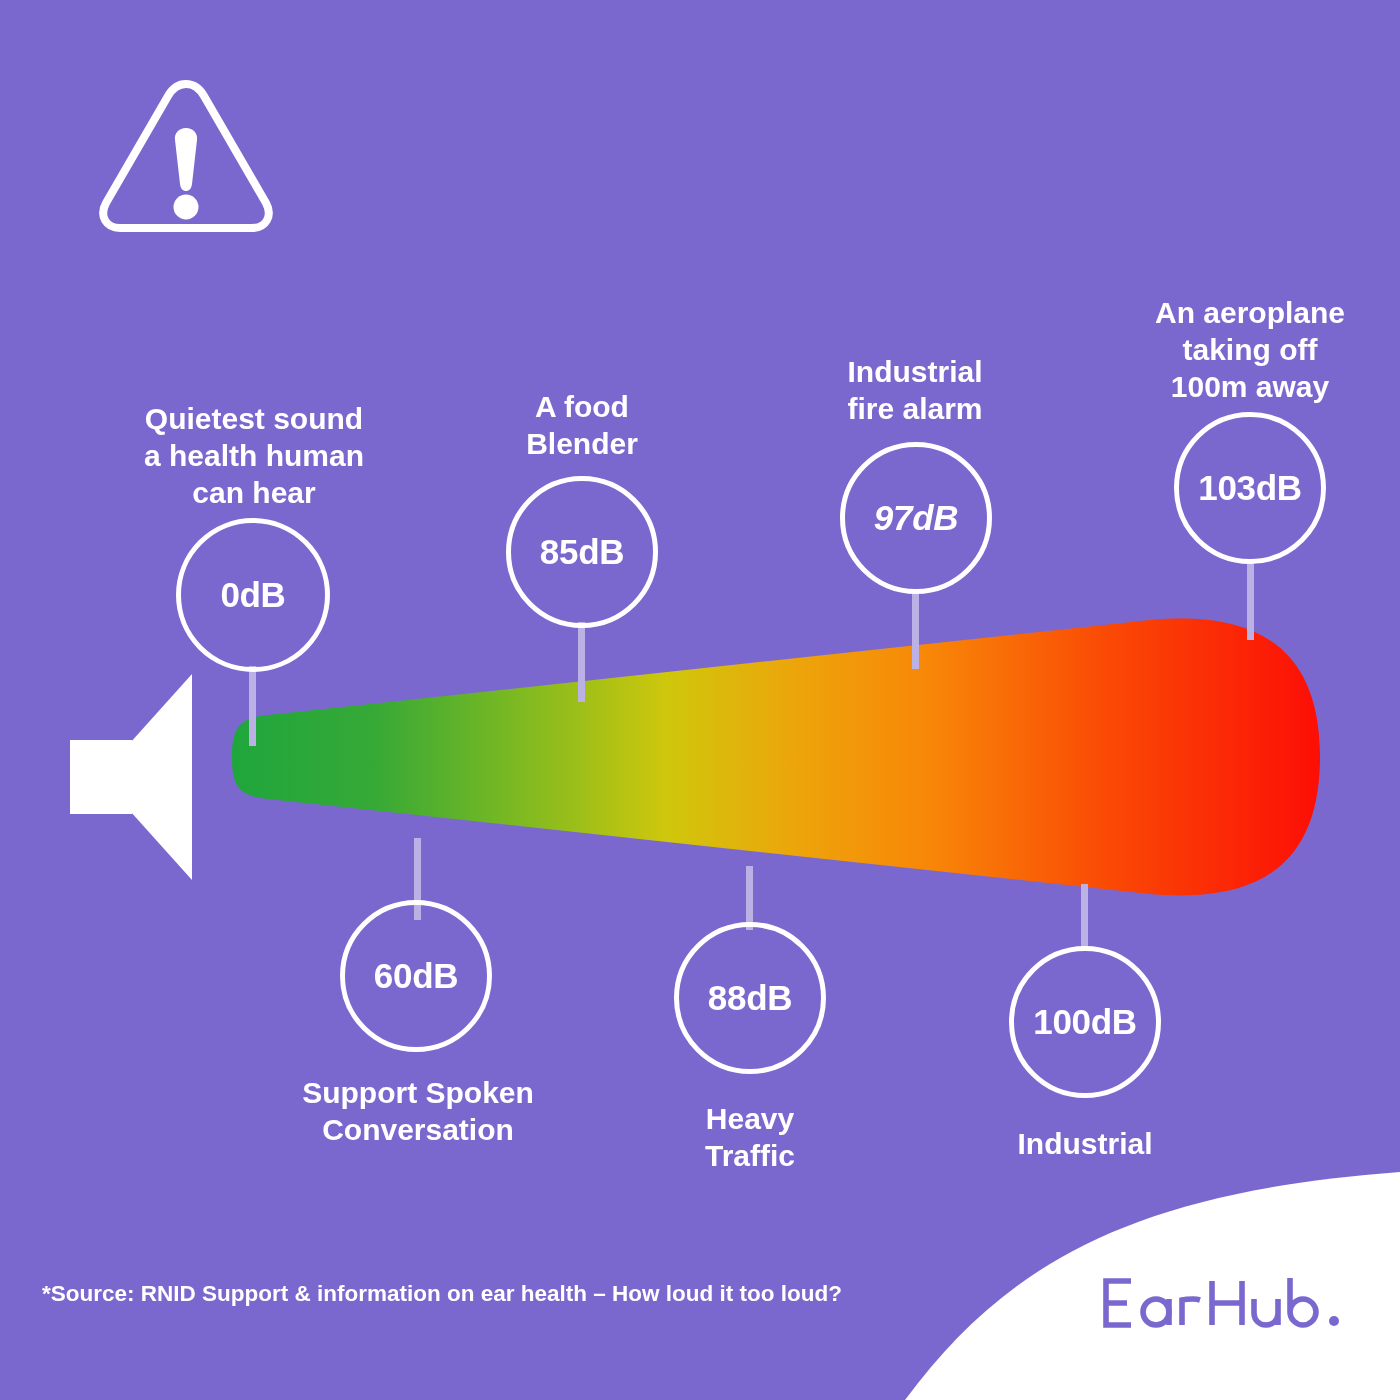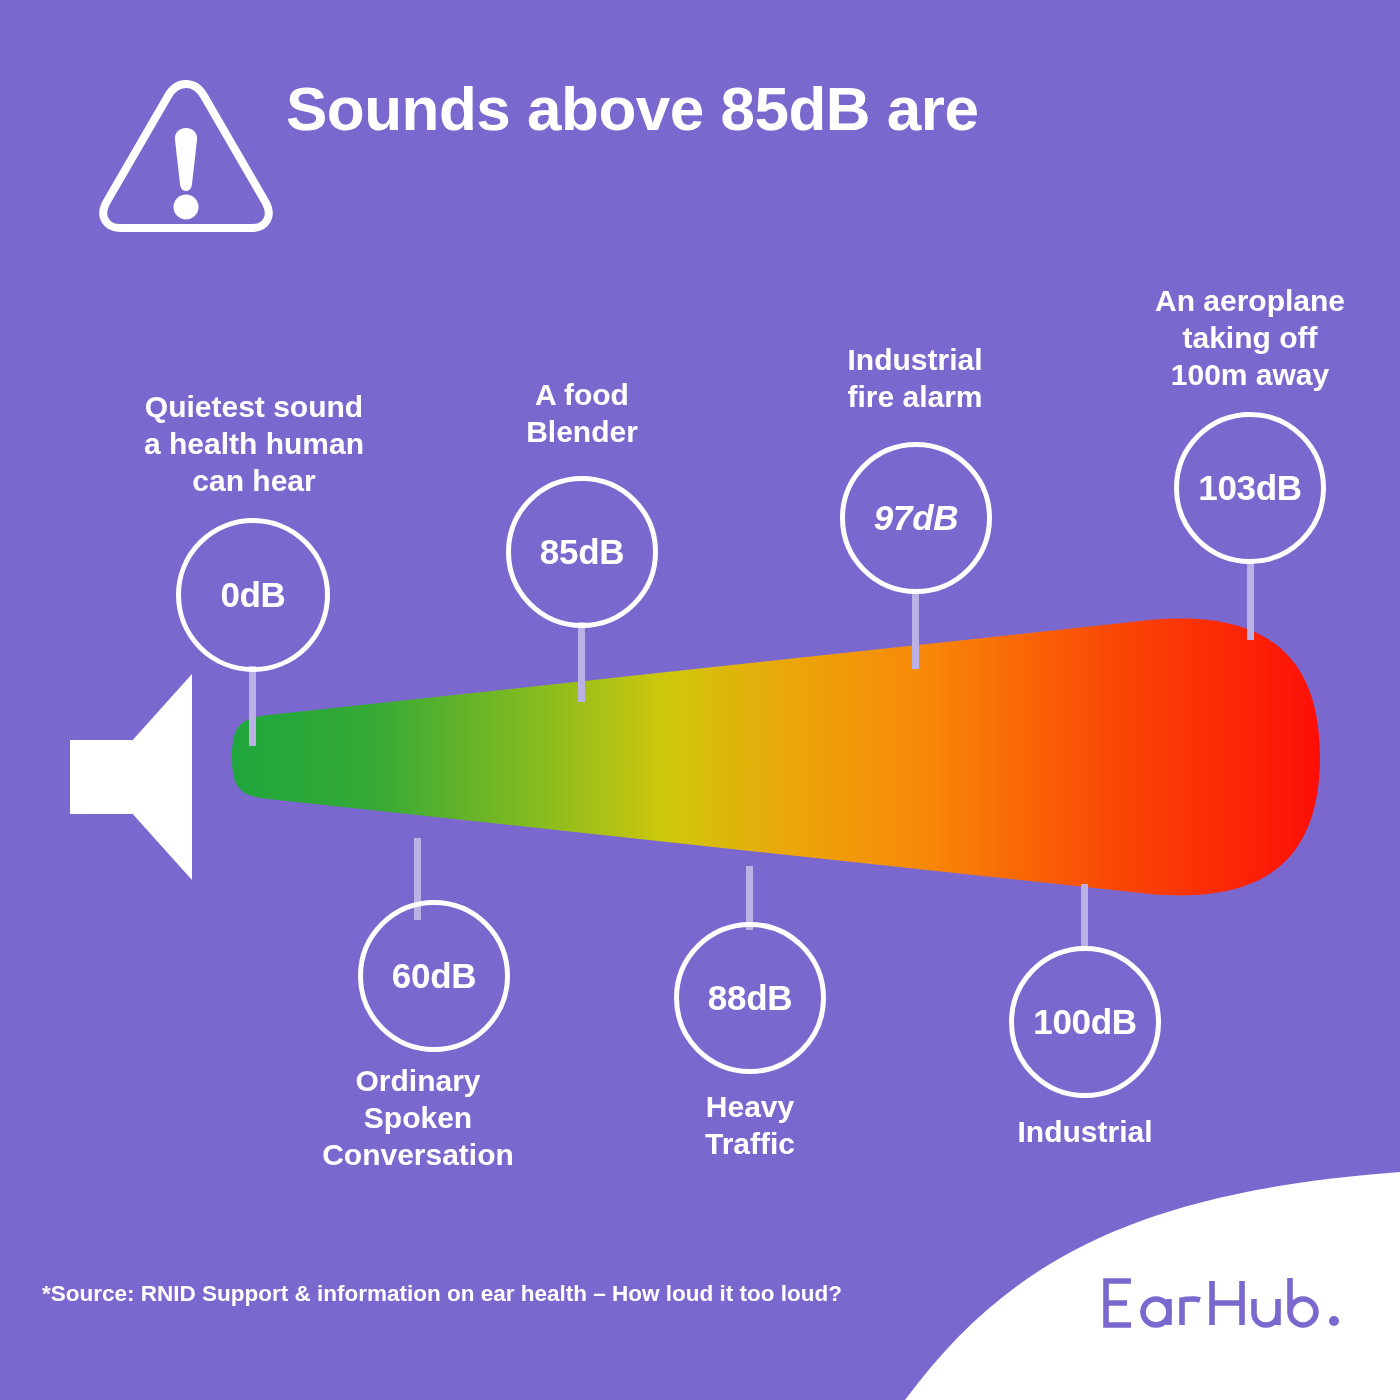--- a/index.html
+++ b/index.html
@@ -87,20 +87,21 @@
     white-space: nowrap;
   }
   .node-label {
     position: absolute;
     color: #ffffff;
     font-size: 30px;
     font-weight: bold;
     line-height: 1.24;
     text-align: center;
     white-space: pre-line;
+    margin-top: 12px;
   }
   .connector {
     position: absolute;
     width: 7px;
     background: #bcb1e4;
   }
 
   
   #footer-curve {
     position: absolute;
@@ -167,21 +168,20 @@
       <path d="M 90 56
                C 97 56, 102 61, 101 68
                L 96 112
                C 95.3 117, 93 119, 90 119
                C 87 119, 84.7 117, 84 112
                L 79 68
                C 78 61, 83 56, 90 56 Z" fill="#ffffff"></path>
       <circle cx="90" cy="135" r="12.5" fill="#ffffff"></circle>
     </svg>
     <div id="page-title">
-      <div>Sounds above 85dB are</div>
     </div>
   </div>
 
   <svg id="speaker-icon" viewBox="0 0 135 210" xmlns="http://www.w3.org/2000/svg">
     <rect x="0" y="68" width="62" height="74" fill="#ffffff"></rect>
     <path d="M 60 71 L 122 2 L 122 208 L 60 139 Z" fill="#ffffff"></path>
   </svg>
 
   <div class="node">
     <div class="node-label" style="left:124px; top:388px; width:260px;">Quietest sound
@@ -216,24 +216,24 @@
 taking off
 100m away</div>
     <div class="connector" style="left:1247px; top:560px; height:80px;"></div>
     <div class="node-circle" style="left:1174px; top:412px; width:152px; height:152px;">
       <span class="node-value">103dB</span>
     </div>
   </div>
 
   <div class="node">
     <div class="connector" style="left:414px; top:838px; height:82px;"></div>
-    <div class="node-circle" style="left:358px; top:900px; width:152px; height:152px;">
+    <div class="node-circle" style="left:340px; top:900px; width:152px; height:152px;">
       <span class="node-value">60dB</span>
     </div>
-    <div class="node-label" style="left:298px; top:1062px; width:240px;">Ordinary Spoken
+    <div class="node-label" style="left:298px; top:1062px; width:240px;">Support Spoken
 Conversation</div>
   </div>
 
   <div class="node">
     <div class="connector" style="left:746px; top:866px; height:64px;"></div>
     <div class="node-circle" style="left:674px; top:922px; width:152px; height:152px;">
       <span class="node-value">88dB</span>
     </div>
     <div class="node-label" style="left:630px; top:1088px; width:240px;">Heavy
 Traffic</div>

